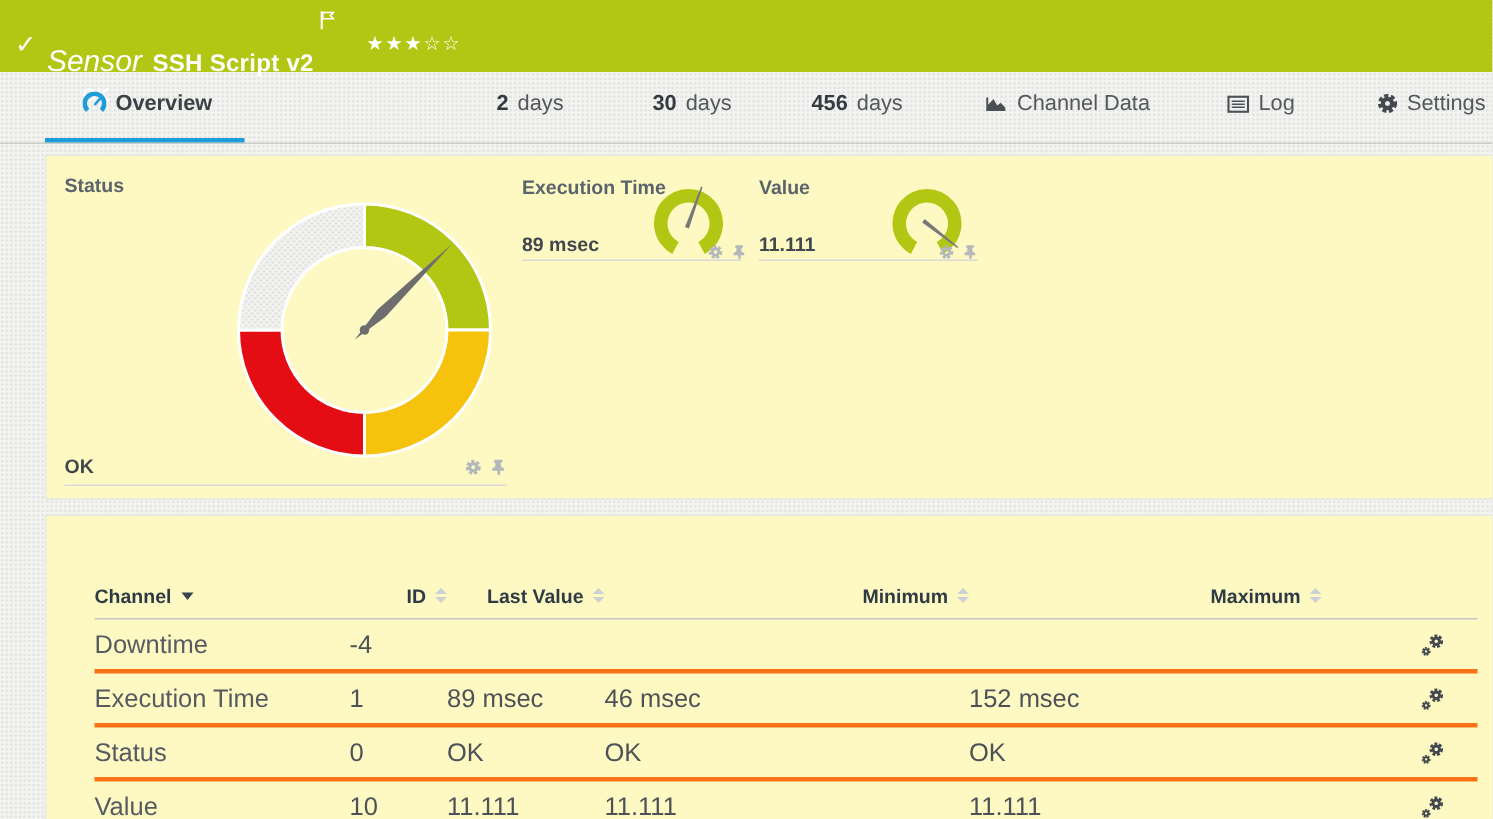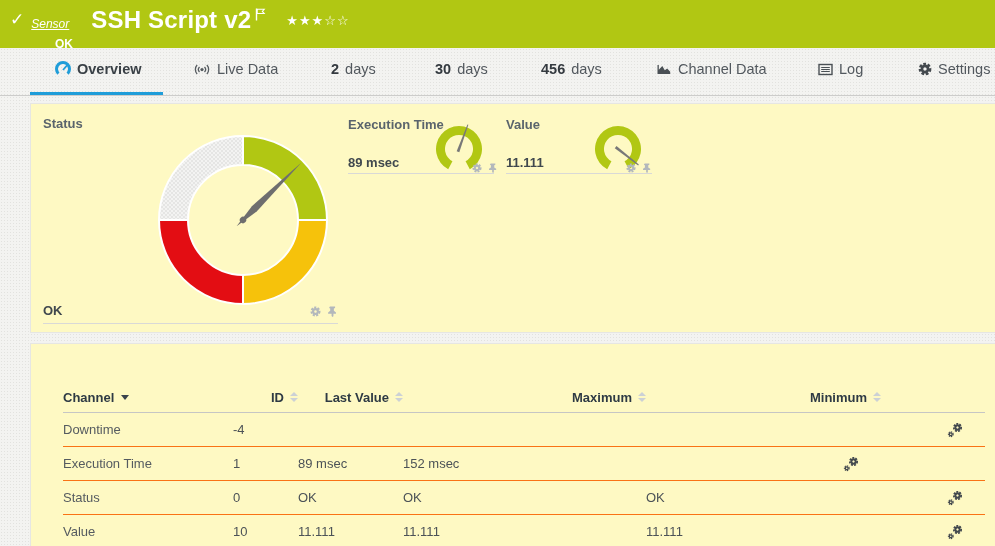--- a/index.html
+++ b/index.html
@@ -8,22 +8,22 @@
     font-family:"Liberation Sans","DejaVu Sans",sans-serif;
     background-color:#f3f3f1;
     background-image:radial-gradient(circle,#e2e2df 0.8px,transparent 0.9px);
     background-size:3px 3px;
     -webkit-font-smoothing:antialiased;
   }
   
   .topbar{position:absolute;left:0;top:0;width:995px;height:48px;background:var(--green);color:#fff;}
   .topbar .line1{display:flex;align-items:baseline;padding:6px 0 0 10px;}
   .check{font-size:17px;font-weight:bold;line-height:20px;margin-right:7px;align-self:center;}
-  .kind{font-style:italic;font-size:12px;margin-right:22px;text-decoration:underline;}
-  .sensor-title{font-size:24px;font-weight:bold;letter-spacing:.2px;}
+  .kind{font-style:italic;font-size:20px;margin-right:7px;}
+  .sensor-title{font-size:16px;font-weight:bold;letter-spacing:.2px;margin-top:28px;}
   .flagicon{margin-left:4px;align-self:flex-start;margin-top:1px;}
   .stars{margin-left:20px;font-size:13px;letter-spacing:1px;align-self:center;font-family:"DejaVu Sans",sans-serif;}
   .topbar .line2{margin:3px 0 0 55px;font-size:12px;font-weight:bold;}
   
   .tabbar{position:absolute;left:0;top:48px;width:995px;height:48px;}
   .tabbar .baseline-rule{position:absolute;left:0;top:47px;width:995px;height:1px;background:#cccccb;}
   .tab{position:absolute;top:8px;height:26px;display:flex;align-items:center;gap:6px;
        font-size:14.5px;color:#52585e;cursor:pointer;white-space:nowrap;}
   .tab b{color:#343a40;font-weight:bold;}
   .tab b:empty,.tab .ticon:empty{display:none;}
@@ -36,21 +36,21 @@
   #table-panel{left:30px;top:343px;width:966px;height:220px;}
   .cell-title{position:absolute;font-size:13px;font-weight:bold;color:#5a646c;}
   .cell-value{position:absolute;font-size:13px;font-weight:bold;color:#40484e;}
   .rule{position:absolute;height:1px;background:#d9d9d7;}
   .tools{position:absolute;display:flex;gap:6px;color:#b3b8bc;}
   .tools svg{display:block;}
   
   .chan-table{position:absolute;left:32px;top:38px;width:922px;}
   .trow{display:grid;grid-template-columns:170px 65px 105px 243px 235px 104px;align-items:center;height:33px;}
   .trow.head{height:30px;border-bottom:1px solid #c6c6c4;}
-  .trow.body{border-bottom:1px solid #f97316;font-size:13px;color:#4c5257;}
+  .trow.body{border-bottom:3px solid #f97316;font-size:17px;color:#4c5257;}
   .th{font-size:13px;font-weight:bold;color:#2e3a44;display:flex;align-items:center;cursor:pointer;}
   .th.r,.td.r{justify-content:flex-end;text-align:left;}
   .td.r{display:block;}
   .td.name{color:#555b60;}
   .tri-down{width:0;height:0;border-left:4.5px solid transparent;border-right:4.5px solid transparent;
             border-top:5px solid #39434c;margin-left:7px;}
   .sort-pair{display:inline-flex;flex-direction:column;gap:2px;margin-left:6px;}
   .sort-pair i{width:0;height:0;border-left:4px solid transparent;border-right:4px solid transparent;display:block;}
   .sort-pair .up{border-bottom:4px solid #ccd1d5;}
   .sort-pair .down{border-top:4px solid #ccd1d5;}
@@ -105,30 +105,20 @@
     <span class="ticon">
       <svg width="16" height="16" viewBox="-8 -8 16 16">
         <path d="M-4.6 4.6A6.5 6.5 0 1 1 4.6 4.6" fill="none" stroke="var(--blue)" stroke-width="3"></path>
         <line x1="0" y1="1" x2="4" y2="-3.6" stroke="var(--blue)" stroke-width="1.7"></line>
       </svg>
     </span>
 
     <span>Overview</span>
   </div>
 
-  <div class="tab" style="left:193px">
-    <span class="ticon">
-      <svg width="18" height="13" viewBox="0 0 16 12">
-        <circle cx="8" cy="6" r="1.5" fill="#555b60"></circle>
-        <path d="M5.7 3.7a3.3 3.3 0 0 0 0 4.6M3.5 1.9a6 6 0 0 0 0 8.2M10.3 3.7a3.3 3.3 0 0 1 0 4.6M12.5 1.9a6 6 0 0 1 0 8.2" stroke="#555b60" fill="none" stroke-width="1.2"></path>
-      </svg>
-    </span>
-
-    <span>Live Data</span>
-  </div>
 
   <div class="tab" style="left:331px">
     <b>2</b>
     <span>days</span>
   </div>
 
   <div class="tab" style="left:435px">
     <b>30</b>
     <span>days</span>
   </div>
@@ -249,28 +239,28 @@
           </span>
       </div>
       <div class="th r">
         <span>Last Value</span>
         <span class="sort-pair">
             <i class="up"></i>
             <i class="down"></i>
           </span>
       </div>
       <div class="th r">
-        <span>Maximum</span>
+        <span>Minimum</span>
         <span class="sort-pair">
             <i class="up"></i>
             <i class="down"></i>
           </span>
       </div>
       <div class="th r">
-        <span>Minimum</span>
+        <span>Maximum</span>
         <span class="sort-pair">
             <i class="up"></i>
             <i class="down"></i>
           </span>
       </div>
       <div class="th"></div>
     </div>
 
     <div class="trow body">
       <div class="td name">Downtime</div>
@@ -283,20 +273,21 @@
           <use href="#ic-gear" width="10" height="10" x="5.5" y="0.5"></use>
           <use href="#ic-gear" width="6.5" height="6.5" x="0.5" y="9"></use>
         </svg>
       </div>
     </div>
 
     <div class="trow body">
       <div class="td name">Execution Time</div>
       <div class="td r">1</div>
       <div class="td r">89 msec</div>
+      <div class="td r">46 msec</div>
       <div class="td r">152 msec</div>
       <div class="td gearcell">
         <svg width="16" height="16" viewBox="0 0 16 16">
           <use href="#ic-gear" width="10" height="10" x="5.5" y="0.5"></use>
           <use href="#ic-gear" width="6.5" height="6.5" x="0.5" y="9"></use>
         </svg>
       </div>
     </div>
 
     <div class="trow body">

